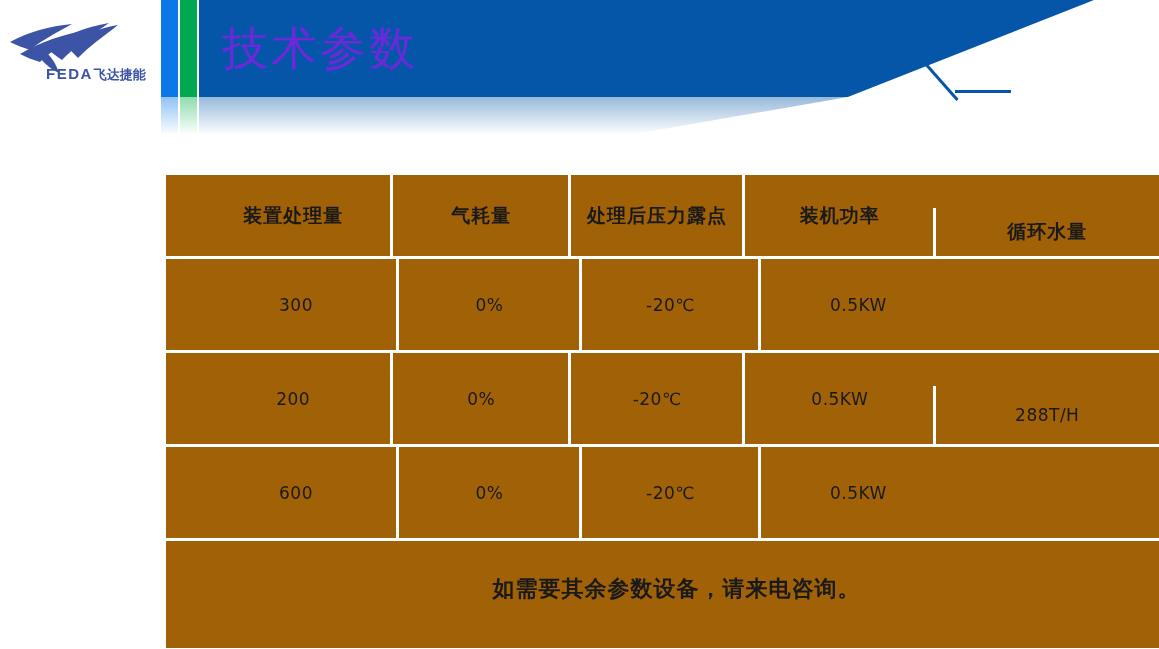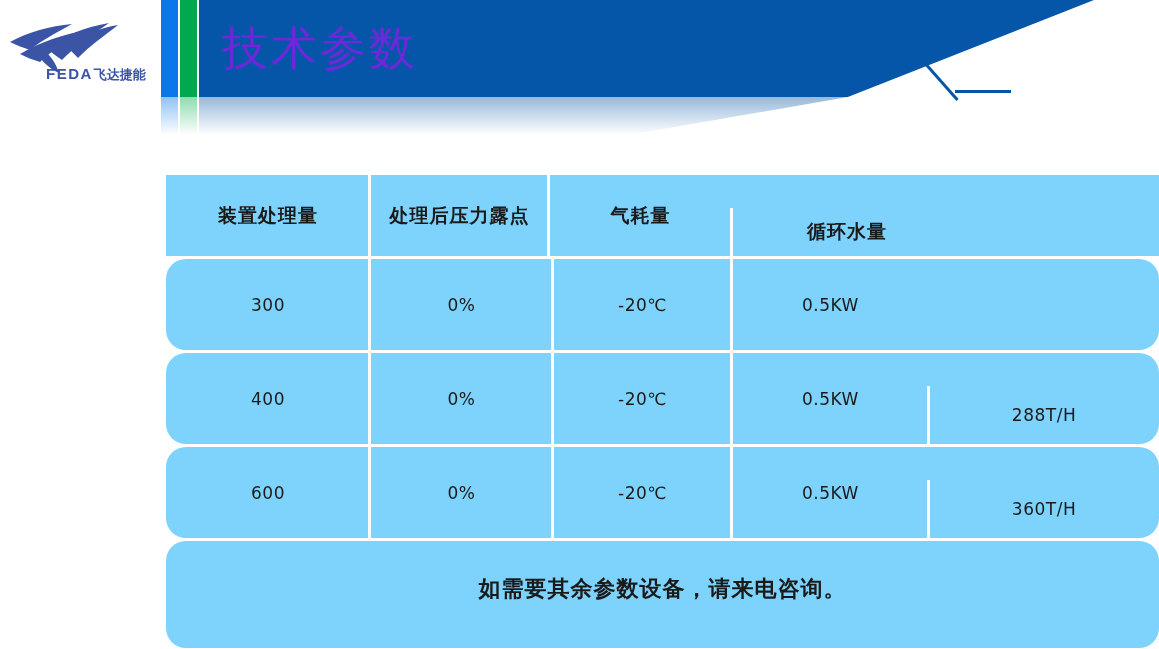--- a/index.html
+++ b/index.html
@@ -136,24 +136,25 @@
     position: absolute;
     left: 166px;
     top: 175px;
     width: 993px;
     height: 474px;
   }
   .trow {
     position: relative;
     display: flex;
     width: 100%;
-    background: #7dd3fc;
+    background: #a16207;
     box-sizing: border-box;
-  }
-  .trow + .trow { margin-top: 3px; border-radius: 20px; }
+    padding-left: 28px;
+  }
+  .trow + .trow { margin-top: 3px; }
 
   .trow.header-row  { height: 81px; }
   .trow.data-row    { height: 91px; }
   .trow.footer-row  { height: 107px; }
 
   .tcell {
     display: flex;
     align-items: center;
     justify-content: center;
     box-sizing: border-box;
@@ -238,46 +239,46 @@
     <div class="title">技术参数</div>
 
     <div class="diag-stroke"></div>
     <div class="diag-foot"></div>
   </div>
 
   <div class="table">
 
     <div class="trow header-row">
       <div class="tcell c0">装置处理量</div>
+      <div class="tcell c1">气耗量</div>
       <div class="tcell c2">处理后压力露点</div>
-      <div class="tcell c1">气耗量</div>
+      <div class="tcell c3">装机功率</div>
       <div class="tcell c4">循环水量</div>
     </div>
 
     <div class="trow data-row">
       <div class="tcell c0">300</div>
       <div class="tcell c1">0%</div>
       <div class="tcell c2">-20℃</div>
       <div class="tcell c3">0.5KW</div>
     </div>
 
     <div class="trow data-row">
-      <div class="tcell c0">400</div>
+      <div class="tcell c0">200</div>
       <div class="tcell c1">0%</div>
       <div class="tcell c2">-20℃</div>
       <div class="tcell c3">0.5KW</div>
       <div class="tcell c4">288T/H</div>
     </div>
 
     <div class="trow data-row">
       <div class="tcell c0">600</div>
       <div class="tcell c1">0%</div>
       <div class="tcell c2">-20℃</div>
       <div class="tcell c3">0.5KW</div>
-      <div class="tcell c4">360T/H</div>
     </div>
 
     <div class="trow footer-row">
       <div class="footer-note">如需要其余参数设备，请来电咨询。</div>
     </div>
 
   </div>
 </div>
 
 </body></html>

